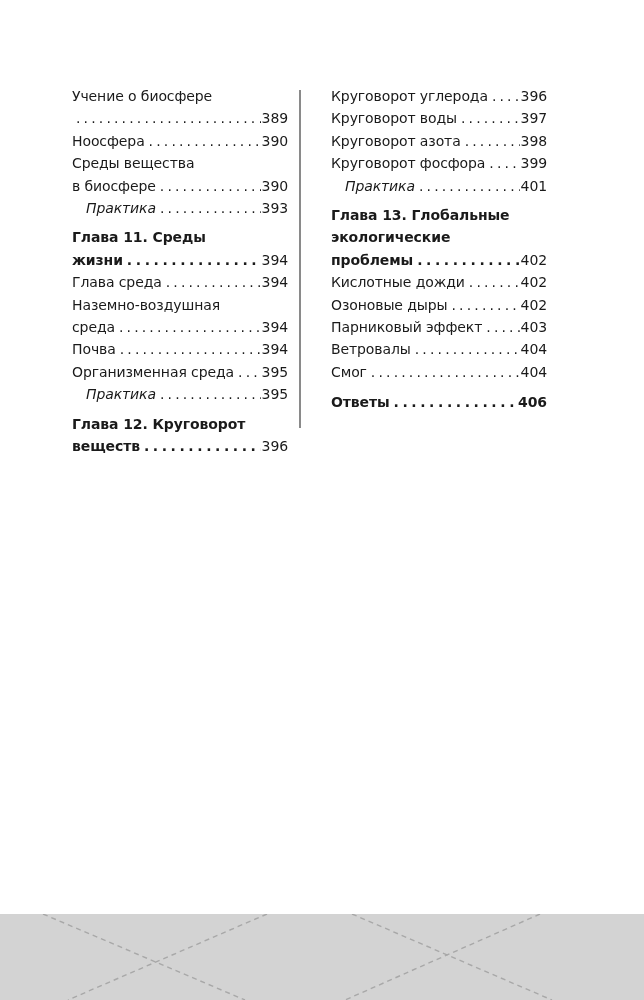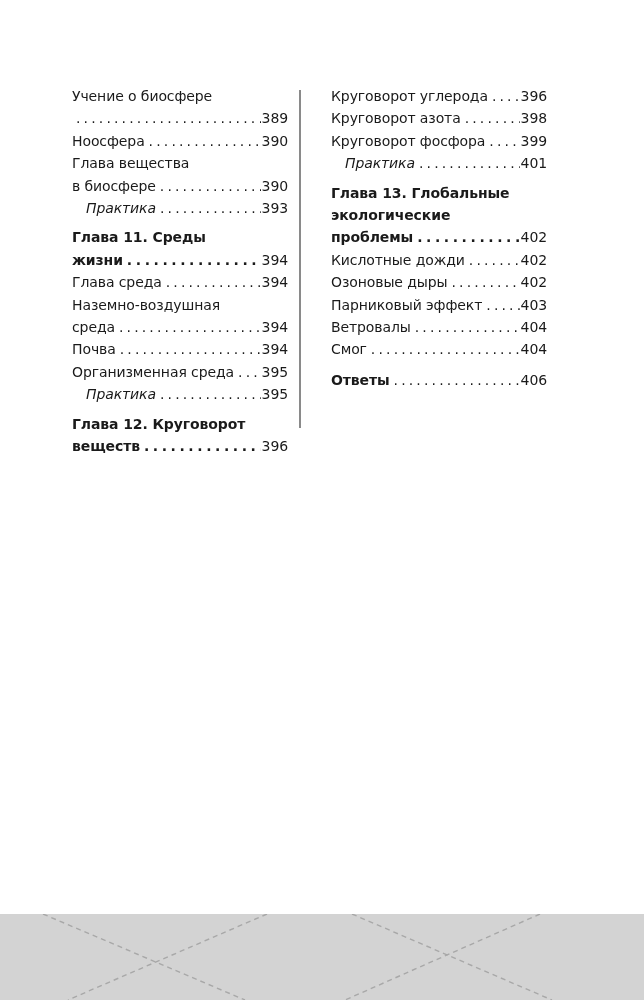--- a/index.html
+++ b/index.html
@@ -27,21 +27,21 @@
     content: ". . . . . . . . . . . . . . . . . . . . . . . . . . . . . . . . . . . . . . . . . . . . . . .";
     letter-spacing: 0px; word-spacing: -1.3px;
   }
   .row .p { flex: 0 0 auto; }
   .line { white-space: nowrap; }
   .practice { padding-left: 14px; }
   .practice .t { font-style: italic; }
   .chapter { font-weight: bold; margin-top: 7px; }
   .chapter .p { font-weight: normal; }
   .answers { margin-top: 8px; font-weight: bold; }
-  .answers .p, .answers .dots { font-weight: normal; }
+  .answers .p, .answers .dots { font-weight: bold; }
   .band {
     position: absolute; left: 0; top: 914px; width: 644px; height: 86px;
     background: #d3d3d3;
   }
   .band svg { position: absolute; left: 0; top: 0; }
 </style>
 </head>
 <body>
 
 <div class="page">
@@ -54,21 +54,21 @@
         </div>
       </div>
       <div class="entry">
         <div class="row">
           <span class="t">Ноосфера</span>
           <span class="dots"></span>
           <span class="p">390</span>
         </div>
       </div>
       <div class="entry">
-        <div class="line">Глава вещества</div>
+        <div class="line">Среды вещества</div>
         <div class="row">
           <span class="t">в биосфере</span>
           <span class="dots"></span>
           <span class="p">390</span>
         </div>
       </div>
       <div class="entry practice">
         <div class="row">
           <span class="t">Практика</span>
           <span class="dots"></span>
@@ -128,20 +128,27 @@
         </div>
       </div>
     </div>
   <div class="divider"></div>
   <div class="col col-right">
       <div class="entry">
         <div class="row">
           <span class="t">Круговорот углерода</span>
           <span class="dots"></span>
           <span class="p">396</span>
+        </div>
+      </div>
+      <div class="entry">
+        <div class="row">
+          <span class="t">Круговорот воды</span>
+          <span class="dots"></span>
+          <span class="p">397</span>
         </div>
       </div>
       <div class="entry">
         <div class="row">
           <span class="t">Круговорот азота</span>
           <span class="dots"></span>
           <span class="p">398</span>
         </div>
       </div>
       <div class="entry">

